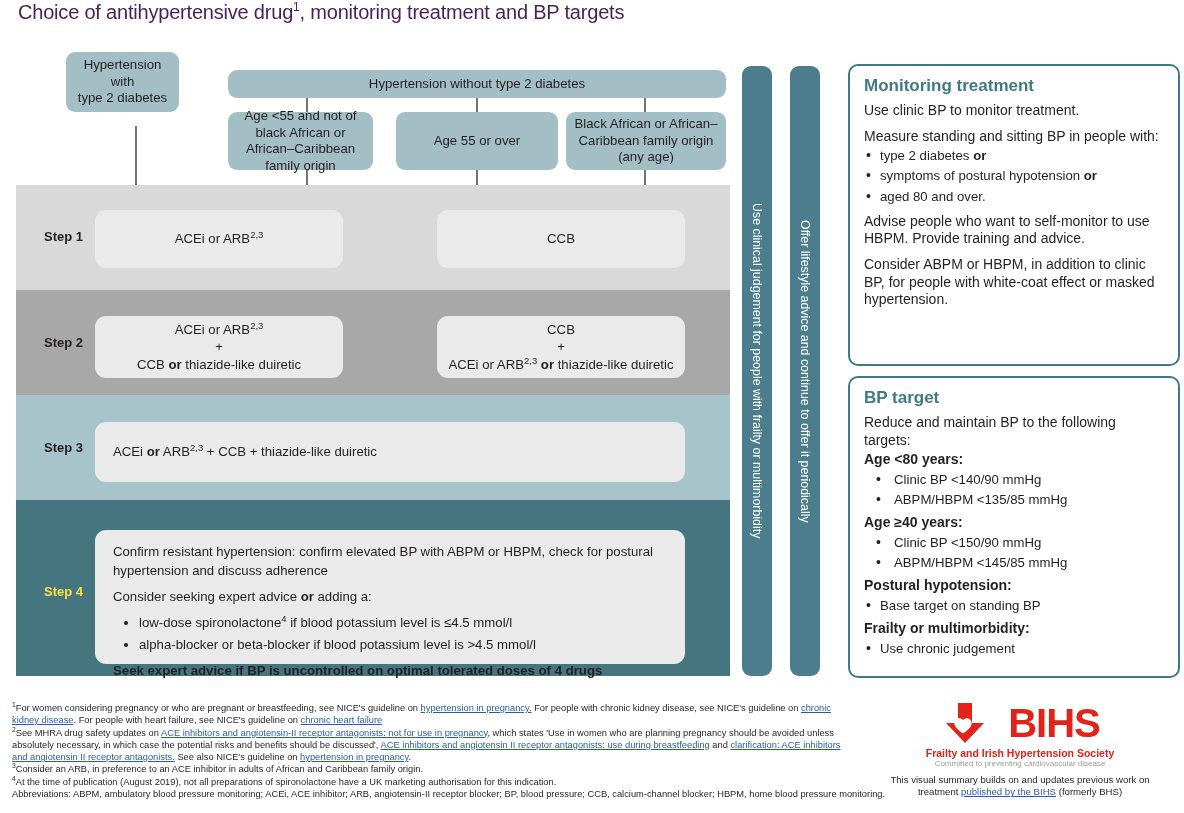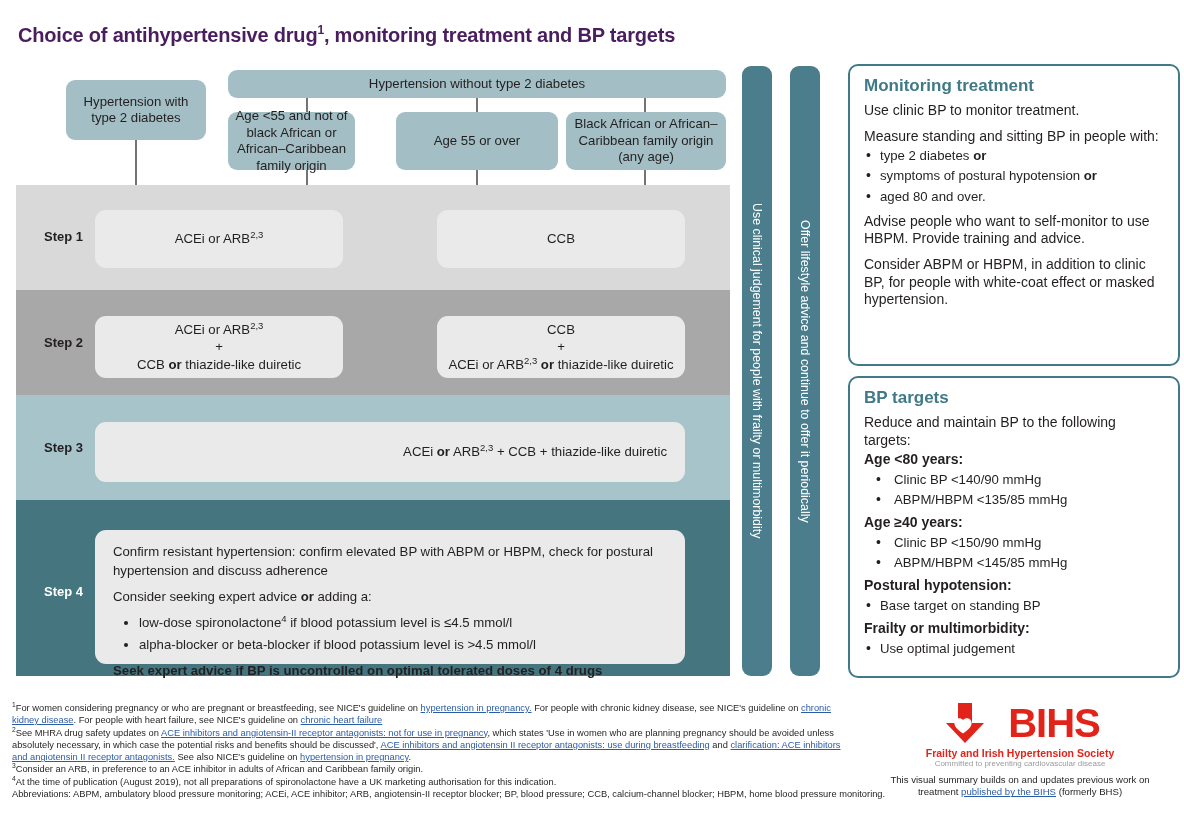--- a/index.html
+++ b/index.html
@@ -7,22 +7,22 @@
   body {
     width: 1184px; height: 813px;
     font-family: "Liberation Sans", sans-serif;
     color: #231f20;
     position: relative;
     overflow: hidden;
   }
 
   
   #page-title {
-    position: absolute; left: 18px; top: 24px;
-    font-size: 20px; font-weight: bold; letter-spacing: -0.2px;
+    position: absolute; left: 18px; top: 1px;
+    font-size: 20px; font-weight: normal; letter-spacing: -0.2px;
     color: #4a1d5e;
   }
   #page-title sup { font-size: 12px; vertical-align: super; }
 
   
   .flow { position: absolute; left: 0; top: 0; width: 740px; height: 700px; }
 
   .tealbox {
     position: absolute;
     background: #a3bfc5;
@@ -38,21 +38,21 @@
   .band { position: absolute; left: 16px; width: 714px; }
   #band-step1 { top: 185px;  height: 105px; background:#d9d9d9; }
   #band-step2 { top: 290px;  height: 105px; background:#a8a8a8; }
   #band-step3 { top: 395px;  height: 105px; background:#a8c4cb; }
   #band-step4 { top: 500px;  height: 176px; background:#45757f; }
 
   .step-label {
     position: absolute; left: 28px;
     font-size: 13px; font-weight: bold; color:#231f20;
   }
-  #band-step4 .step-label, .step-label.on-dark { color:#ffffff; }
+  #band-step4 .step-label, .step-label.on-dark { color:#fde047; }
 
   .whitebox {
     position: absolute;
     background: #eaeaea;
     border-radius: 11px;
     display:flex; align-items:center; justify-content:center;
     text-align:center;
     font-size: 13.2px; line-height:1.45;
     color:#231f20;
   }
@@ -167,30 +167,30 @@
 
     <line x1="219" y1="268" x2="219" y2="316" stroke="#000" stroke-width="1.1" marker-end="url(#ah)"></line>
     <line x1="561" y1="268" x2="561" y2="316" stroke="#000" stroke-width="1.1" marker-end="url(#ah)"></line>
 
     <line x1="219" y1="378" x2="219" y2="422" stroke="#000" stroke-width="1.1" marker-end="url(#ah)"></line>
     <line x1="561" y1="378" x2="561" y2="422" stroke="#000" stroke-width="1.1" marker-end="url(#ah)"></line>
 
     <line x1="390" y1="482" x2="390" y2="528" stroke="#000" stroke-width="1.1" marker-end="url(#ah)"></line>
   </svg>
 
-  <div class="tealbox" id="box-diabetes" style="left:66px; top:80px; width:140px; height:60px;">
+  <div class="tealbox" id="box-diabetes" style="left:66px; top:52px; width:113px; height:60px;">
     <span style="white-space:pre-line">Hypertension with
 type 2 diabetes</span>
   </div>
 
   <div class="tealbox" id="box-no-diabetes" style="left:228px; top:70px; width:498px; height:28px;">
     <span>Hypertension without type 2 diabetes</span>
   </div>
 
-  <div class="tealbox" style="left:228px; top:112px; width:127px; height:58px;">
+  <div class="tealbox" style="left:228px; top:112px; width:145px; height:58px;">
     <span>Age &lt;55 and not of black African or African–Caribbean family origin</span>
   </div>
   <div class="tealbox" style="left:396px; top:112px; width:162px; height:58px;">
     <span>Age 55 or over</span>
   </div>
   <div class="tealbox" style="left:566px; top:112px; width:160px; height:58px;">
     <span>Black African or African–Caribbean family origin (any age)</span>
   </div>
 
   <div class="band" id="band-step1">
@@ -226,21 +226,21 @@
   </div>
   <div class="whitebox" style="left:437px; top:316px; width:248px; height:62px;">
     <div class="inner" style="text-align:center; line-height:1.3; padding-left:4px; padding-right:4px;">
       <div>CCB</div>
       <div>+</div>
       <div style="white-space:nowrap;"><span>ACEi or ARB</span><sup>2,3</sup><b> or </b><span>thiazide-like duiretic</span></div>
     </div>
   </div>
 
   <div class="whitebox" style="left:95px; top:422px; width:590px; height:60px;">
-    <div class="inner" style="text-align:right;">
+    <div class="inner" style="text-align:left;">
       <span>ACEi </span><b>or</b><span> ARB</span><sup>2,3</sup><span> + CCB + thiazide-like duiretic</span>
     </div>
   </div>
 
   <div class="whitebox left-align" style="left:95px; top:530px; width:590px; height:134px;">
     <div class="inner" style="padding:12px 18px;">
       <p>Confirm resistant hypertension: confirm elevated BP with ABPM or HBPM, check for postural hypertension and discuss adherence</p>
       <p><span>Consider seeking expert advice </span><b>or</b><span> adding a:</span></p>
       <ul>
         <li><span>low-dose spironolactone</span><sup>4</sup><span> if blood potassium level is ≤4.5 mmol/l</span></li>
@@ -265,39 +265,39 @@
   <ul>
     <li><span>type 2 diabetes </span><b>or</b></li>
     <li><span>symptoms of postural hypotension </span><b>or</b></li>
     <li><span>aged 80 and over.</span></li>
   </ul>
   <p>Advise people who want to self-monitor to use HBPM. Provide training and advice.</p>
   <p>Consider ABPM or HBPM, in addition to clinic BP, for people with white-coat effect or masked hypertension.</p>
 </div>
 
 <div class="panel" id="panel-bptargets">
-  <h2>BP targets</h2>
+  <h2>BP target</h2>
   <p class="tight">Reduce and maintain BP to the following targets:</p>
   <p class="tight"><b>Age &lt;80 years:</b></p>
   <ul class="tight">
     <li class="indent">Clinic BP &lt;140/90 mmHg</li>
     <li class="indent">ABPM/HBPM &lt;135/85 mmHg</li>
   </ul>
   <p class="tight"><b>Age ≥40 years:</b></p>
   <ul class="tight">
     <li class="indent">Clinic BP &lt;150/90 mmHg</li>
     <li class="indent">ABPM/HBPM &lt;145/85 mmHg</li>
   </ul>
   <p class="tight"><b>Postural hypotension:</b></p>
   <ul class="tight">
     <li>Base target on standing BP</li>
   </ul>
   <p class="tight"><b>Frailty or multimorbidity:</b></p>
   <ul class="tight">
-    <li>Use optimal judgement</li>
+    <li>Use chronic judgement</li>
   </ul>
 </div>
 
 <div id="footnotes">
   <div class="fn">
     <sup>1</sup><span>For women considering pregnancy or who are pregnant or breastfeeding, see NICE's guideline on </span><a href="#">hypertension in pregnancy.</a><span> For people with chronic kidney disease, see NICE's guideline on </span><a href="#">chronic kidney disease</a><span>. For people with heart failure, see NICE's guideline on </span><a href="#">chronic heart failure</a>
   </div>
   <div class="fn">
     <sup>2</sup><span>See MHRA drug safety updates on </span><a href="#">ACE inhibitors and angiotensin-II receptor antagonists: not for use in pregnancy</a><span>, which states 'Use in women who are planning pregnancy should be avoided unless absolutely necessary, in which case the potential risks and benefits should be discussed', </span><a href="#">ACE inhibitors and angiotensin II receptor antagonists: use during breastfeeding</a><span> and </span><a href="#">clarification: ACE inhibitors and angiotensin II receptor antagonists.</a><span> See also NICE's guideline on </span><a href="#">hypertension in pregnancy</a><span>.</span>
   </div>

